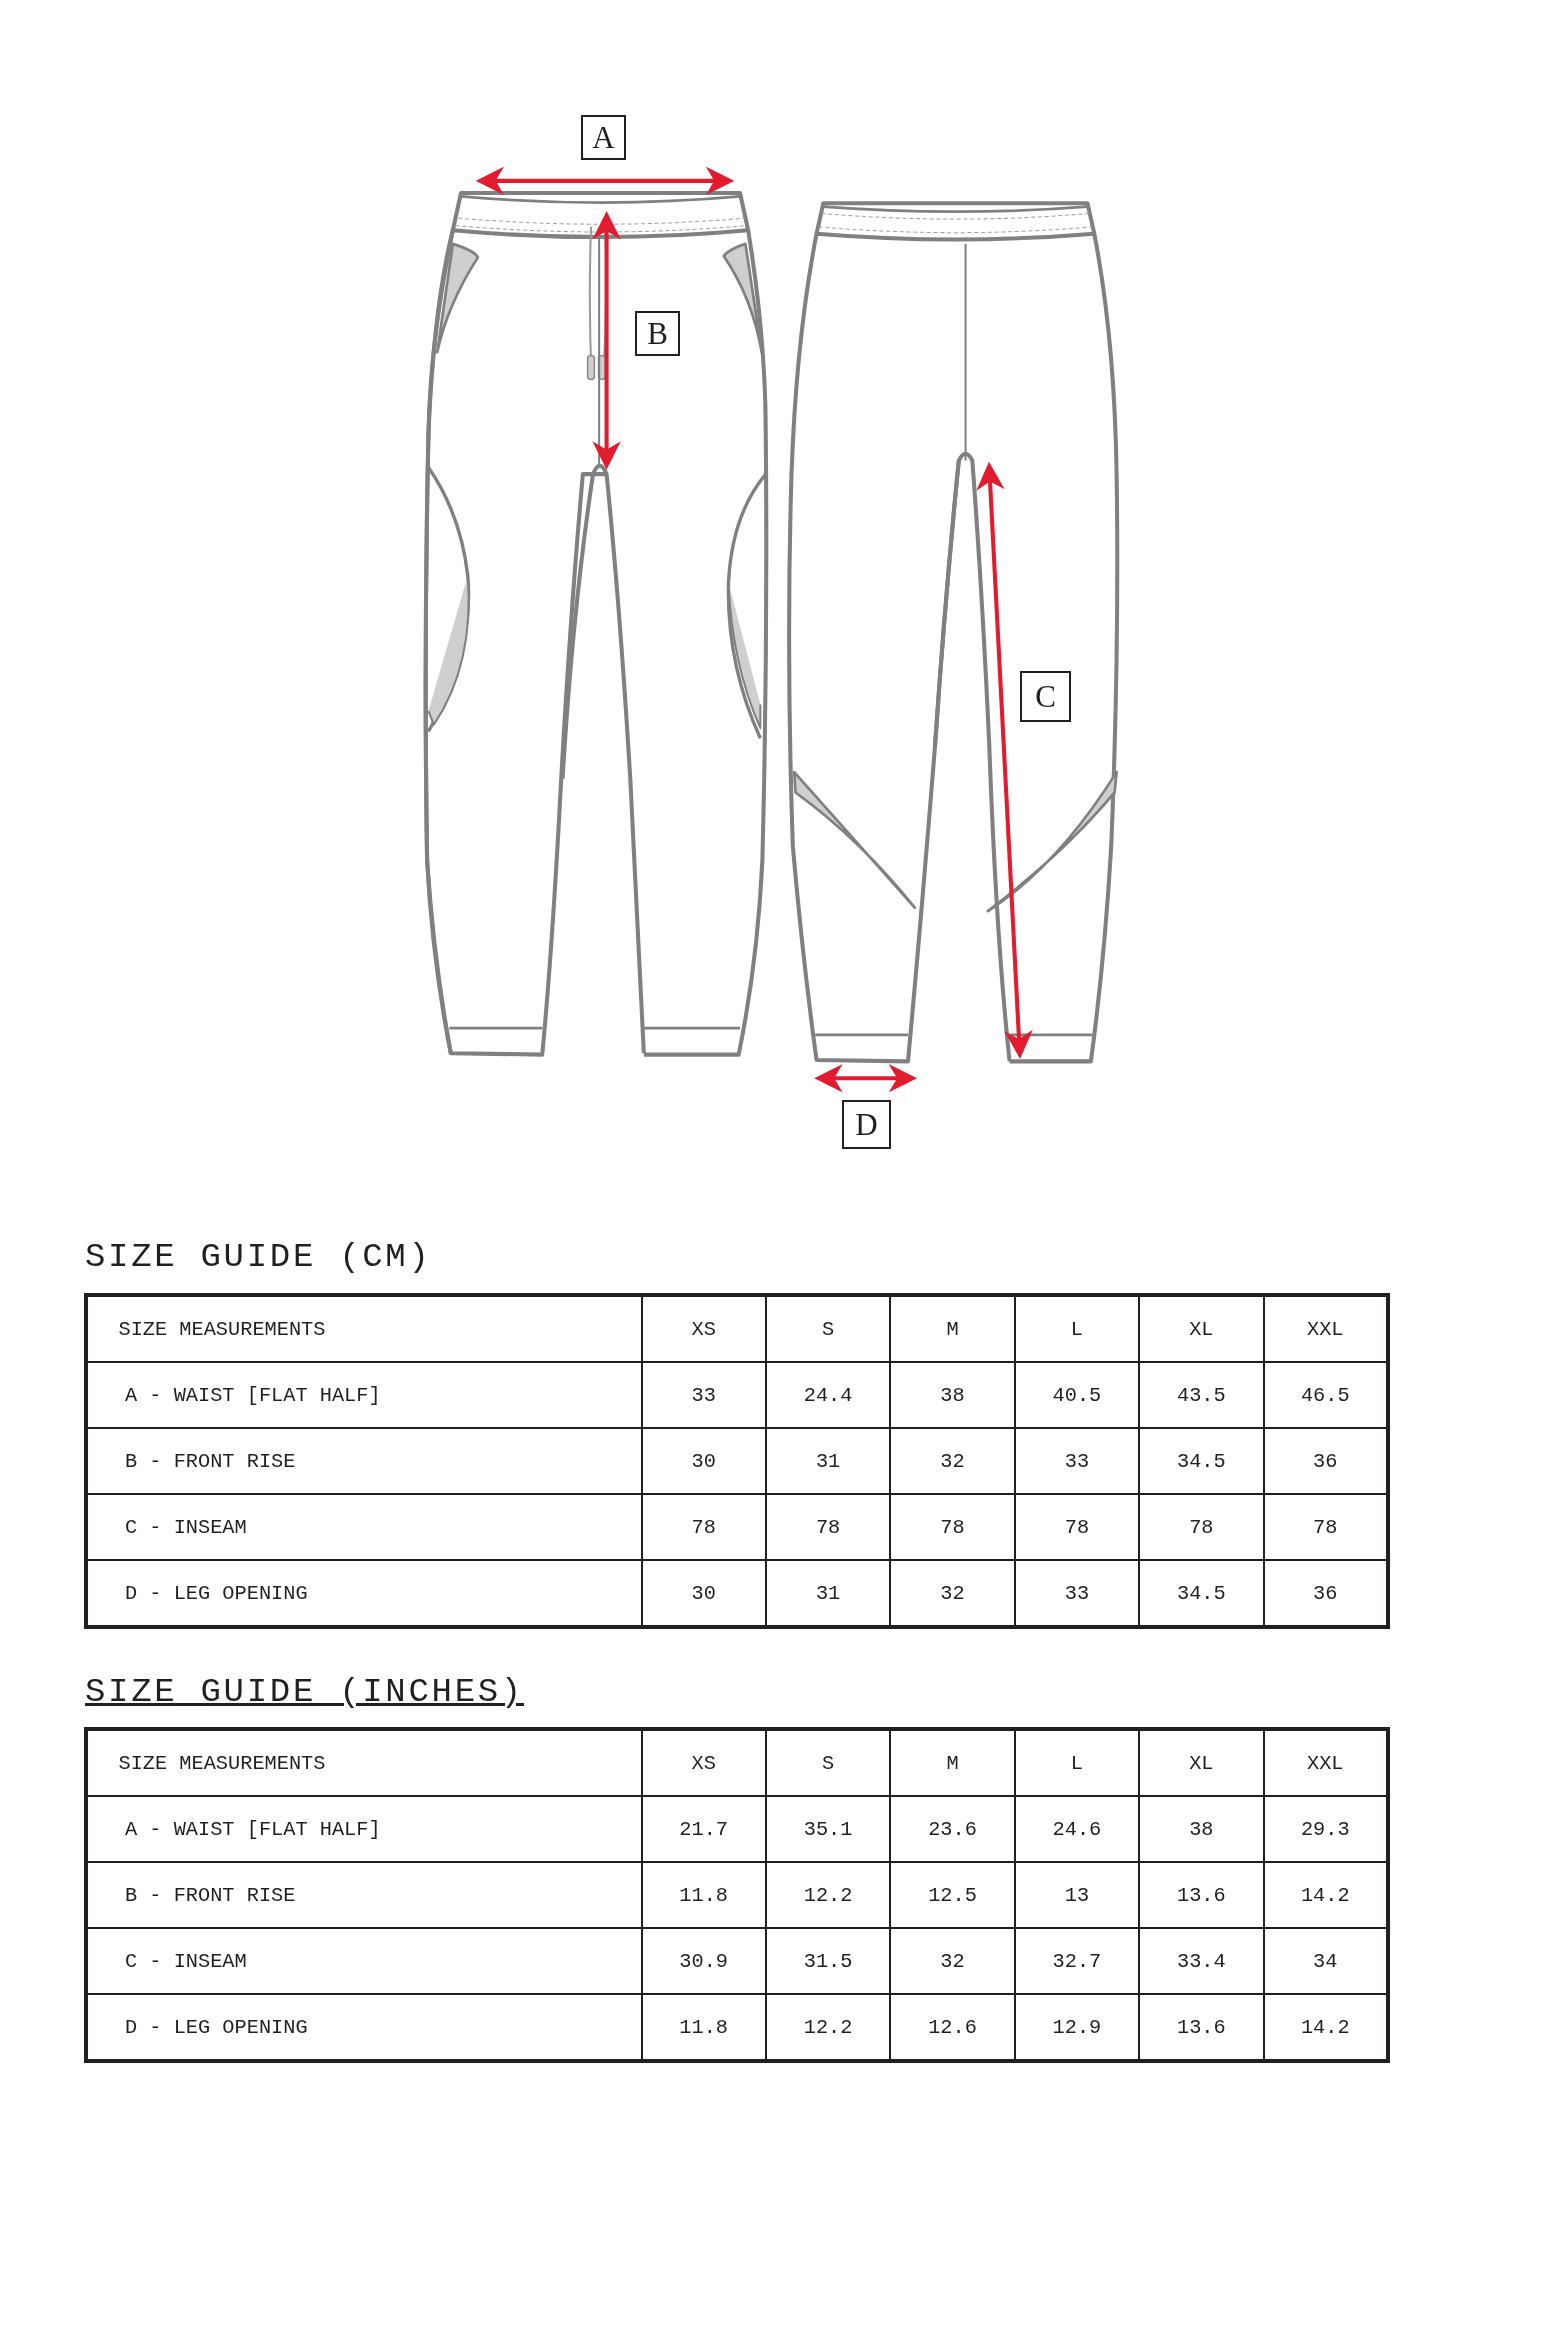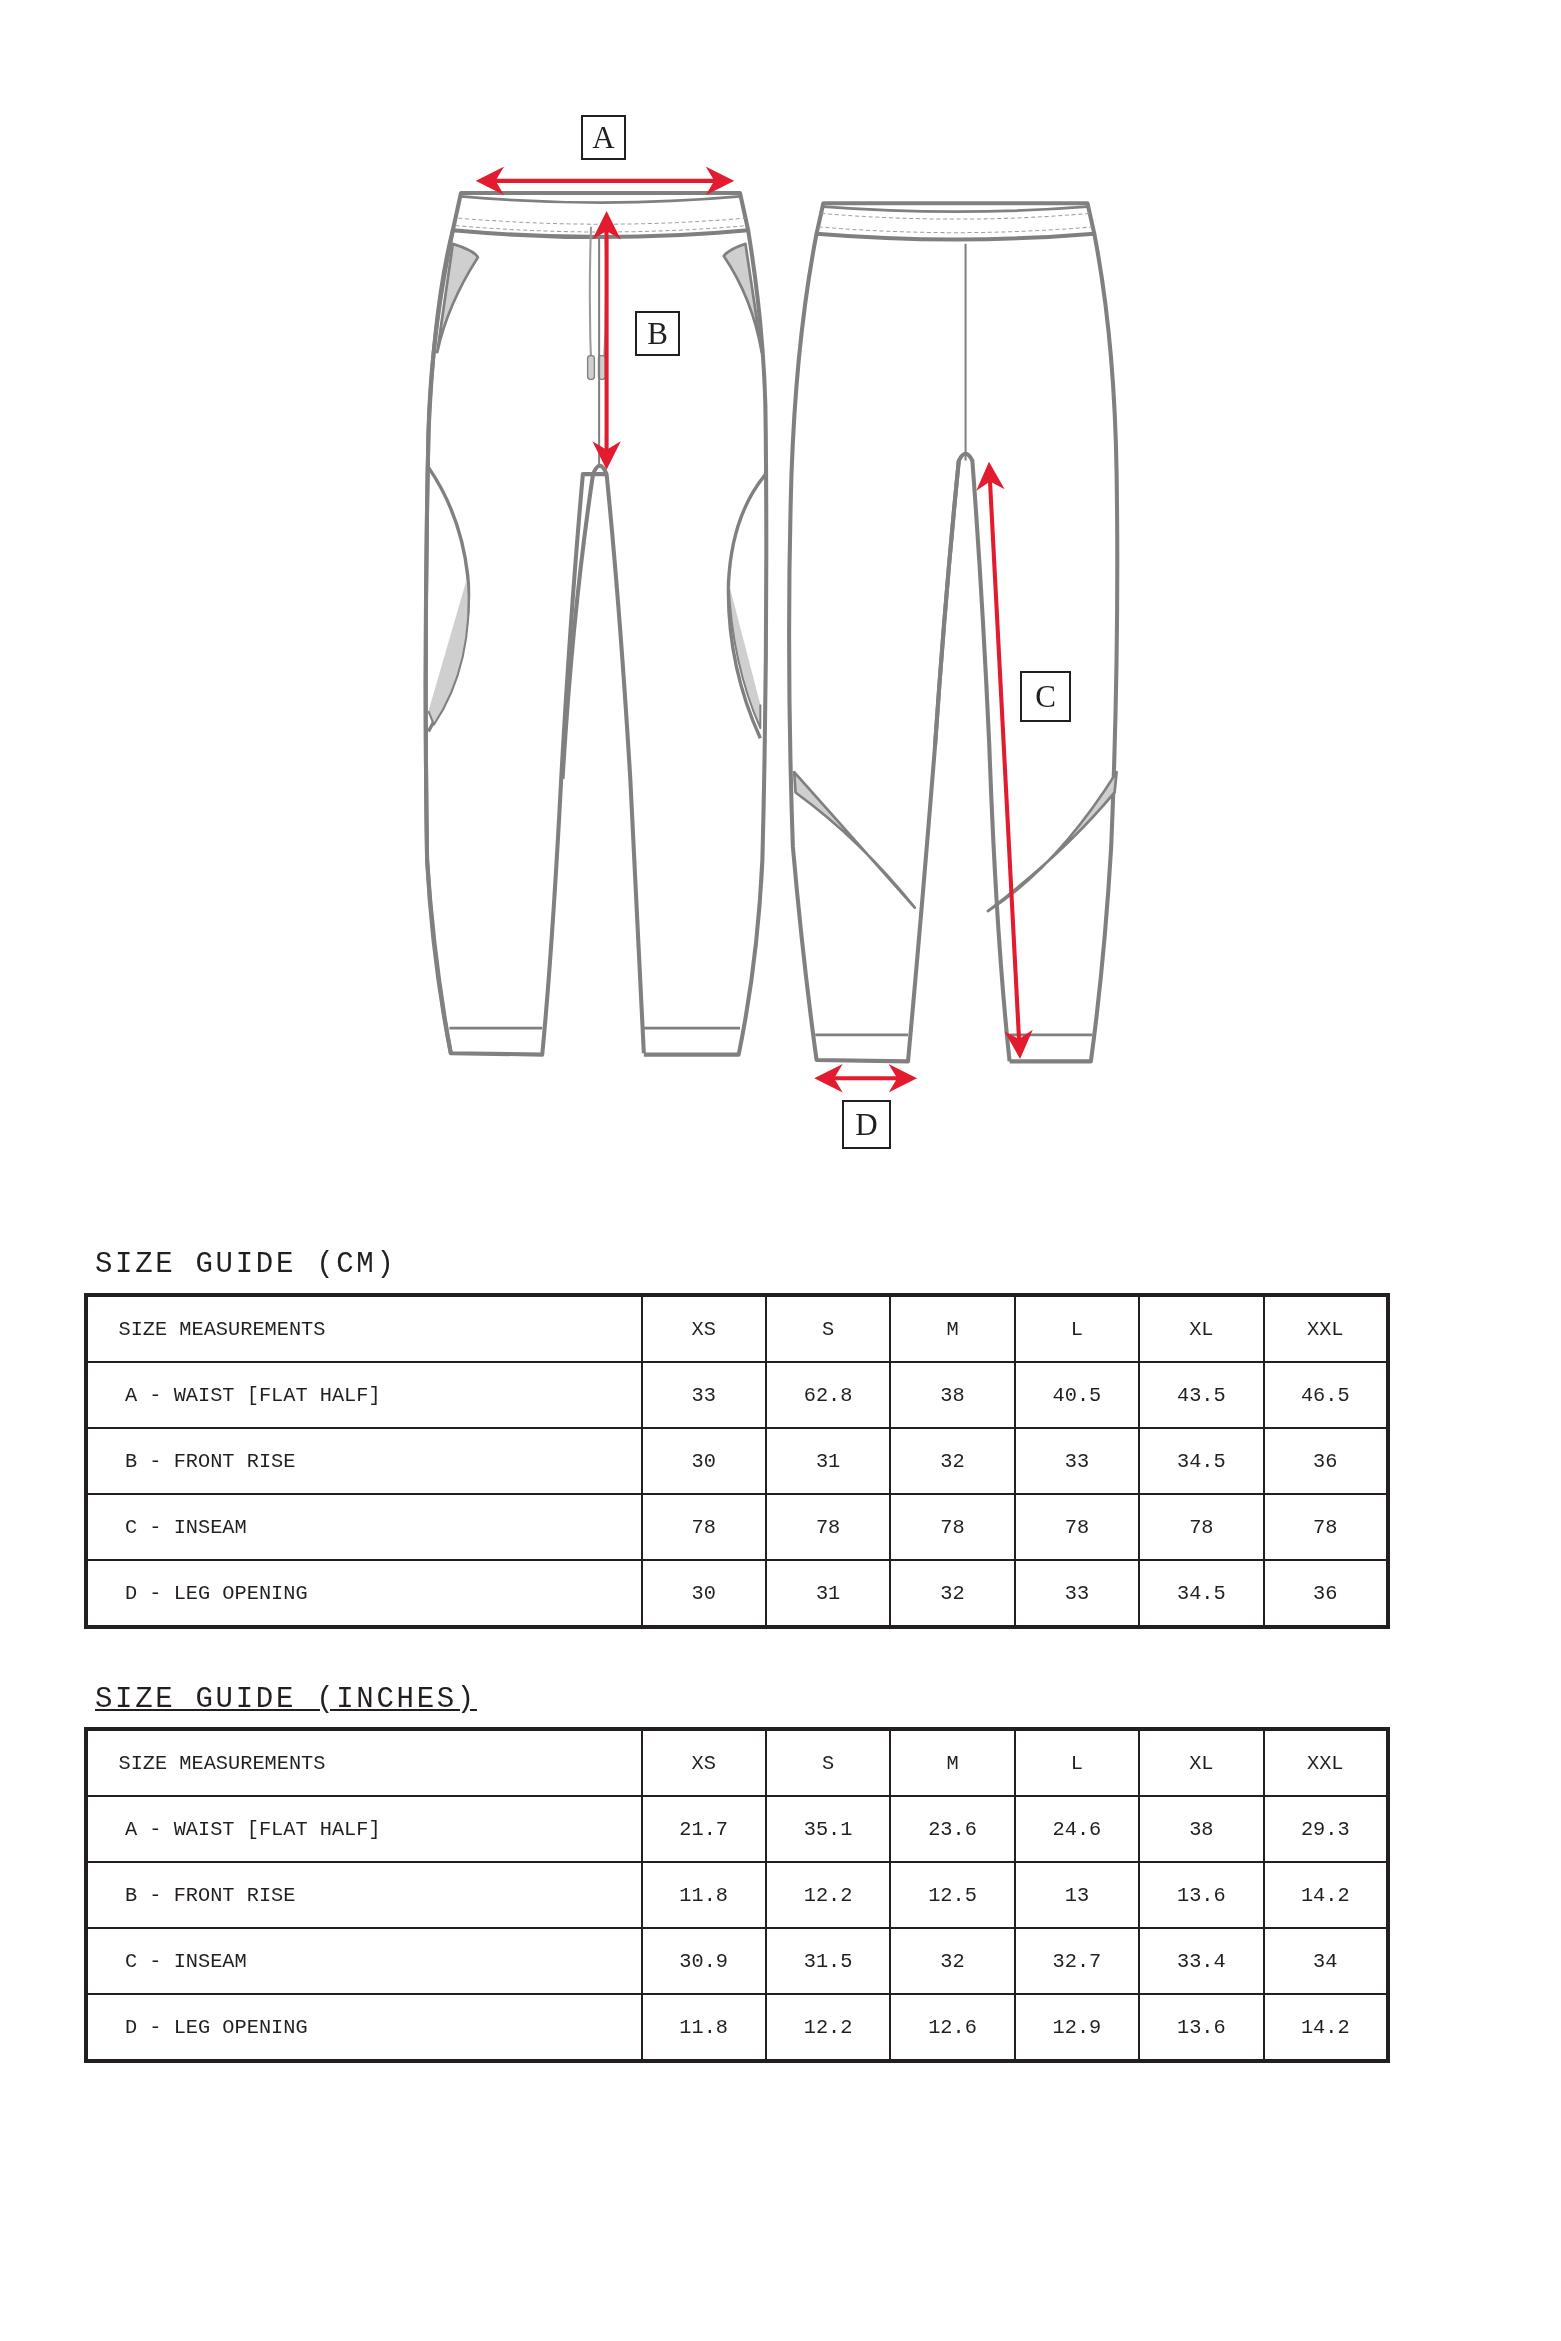--- a/index.html
+++ b/index.html
@@ -1,19 +1,19 @@
 <!DOCTYPE html>
 <html style="font-size:11px"><head>
   <meta charset="utf-8">
   <style>
     html, body { margin: 0; padding: 0; background: #ffffff; }
     body { width: 1562px; height: 2342px; position: relative; overflow: hidden; font-family: "Liberation Mono", "DejaVu Sans Mono", monospace; color: #231f20; }
     #drawing { position: absolute; left: 0; top: 0; width: 1562px; height: 1165px; }
     .label-box { position: absolute; border: 2px solid #231f20; background: #fff; display: flex; align-items: center; justify-content: center; font-family: "Liberation Serif", "DejaVu Serif", serif; font-size: 31px; color: #231f20; box-sizing: border-box; }
-    .section-title { position: absolute; left: 83px; font-size: 29px; letter-spacing: 2.7px; color: #231f20; margin: 12px; font-weight: normal; }
+    .section-title { position: absolute; left: 83px; font-size: 34px; letter-spacing: 2.7px; color: #231f20; margin: 2px; font-weight: normal; }
     table.size-table { position: absolute; left: 84px; width: 1306px; border-collapse: collapse; border: 4.1px solid #231f20; table-layout: fixed; }
     table.size-table td, table.size-table th { border: 2px solid #231f20; height: 64px; font-size: 20.3px; font-weight: normal; text-align: center; color: #231f20; padding: 0; }
     table.size-table th.first, table.size-table td.first { text-align: left; padding-left: 28.5px; width: 522px; }
     table.size-table th.first { padding-left: 30.5px; }
     table.size-table td.first { padding-left: 37px; margin-top: 33px; }
   </style>
 </head>
 <body>
 
 <svg id="drawing" viewBox="0 0 2305 1720" xmlns="http://www.w3.org/2000/svg">
@@ -90,21 +90,21 @@
     <th>XS</th>
     <th>S</th>
     <th>M</th>
     <th>L</th>
     <th>XL</th>
     <th>XXL</th>
   </tr>
   <tr>
     <td class="first">A - WAIST [FLAT HALF]</td>
     <td>33</td>
-    <td>62.8</td>
+    <td>24.4</td>
     <td>38</td>
     <td>40.5</td>
     <td>43.5</td>
     <td>46.5</td>
   </tr>
   <tr>
     <td class="first">B - FRONT RISE</td>
     <td>30</td>
     <td>31</td>
     <td>32</td>

